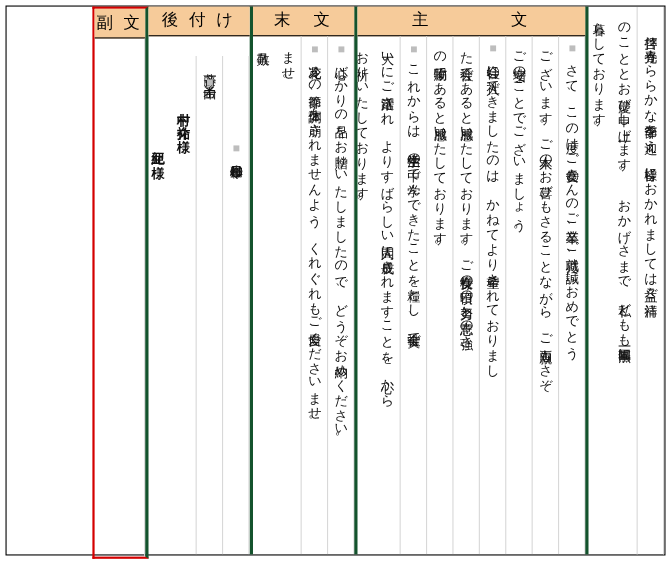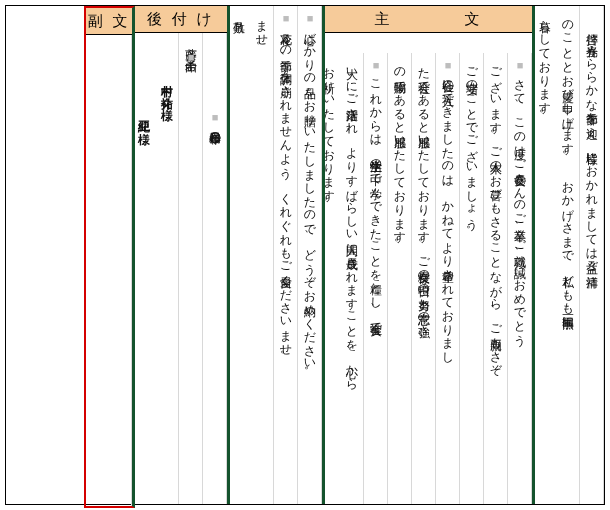--- a/index.html
+++ b/index.html
@@ -58,45 +58,46 @@
 <body>
 
 <div class="frame" id="frame">
     <div class="section" style="width: 69px;">
       <div class="body">
         <div class="col"><span class="txt">　拝啓　春光うららかな季節を迎え、皆様におかれましては益々ご清祥</span></div>
         <div class="col"><span class="txt">のこととお慶び申し上げます。　おかげさまで、私どもも一同無事に</span></div>
         <div class="col lastInSec"><span class="txt">暮らしております。</span></div>
       </div>
     </div>
-    <div class="section" style="width: 207px; gap: 20px;">
+    <div class="section" style="width: 207px;">
       <div class="head">主　　　　文</div>
       <div class="body">
         <div class="col"><span class="txt"><span class="sq">■</span>さて、この度はご長女〇〇さんのご卒業、ご就職、誠におめでとう</span></div>
         <div class="col"><span class="txt">ございます。ご本人のお喜びもさることながら、ご両親もさぞ</span></div>
         <div class="col"><span class="txt">ご安堵のことでございましょう。</span></div>
         <div class="col"><span class="txt"><span class="sq">■</span>〇〇会社に入社できましたのは、かねてより希望されておりまし</span></div>
         <div class="col"><span class="txt">た会社であると感服いたしております。ご長女様の日頃の努力と意志の強さ</span></div>
         <div class="col"><span class="txt">の賜物であると感服いたしております。</span></div>
         <div class="col"><span class="txt"><span class="sq">■</span>これからは、学生生活の中で学んできたことを糧とし、実社会で</span></div>
         <div class="col"><span class="txt">大いにご活躍され、よりすばらしい人間に成長されますことを、心から</span></div>
         <div class="col lastInSec"><span class="txt">お祈りいたしております。</span></div>
       </div>
     </div>
     <div class="section" style="width: 92px;">
+      <div class="head">末　文</div>
       <div class="body">
         <div class="col"><span class="txt"><span class="sq">■</span>心ばかりの品をお贈りいたしましたので、どうぞお納めください。</span></div>
         <div class="col"><span class="txt"><span class="sq">■</span>花冷えの季節、体調を崩されませんよう、くれぐれもご自愛くださいませ。</span></div>
         <div class="col"><span class="txt">ませ。</span></div>
         <div class="col lastInSec bottom">
           <span class="txt">敬具</span>
         </div>
       </div>
     </div>
-    <div class="section" style="width: 92px;">
+    <div class="section" style="width: 92px; gap: 18px;">
       <div class="head">後 付 け</div>
       <div class="body">
         <div class="col" style="padding-top: 78px;"><span class="txt"><span class="sq">■</span>令和〇年〇月〇日</span></div>
         <div class="col bottom">
           <span class="txt">斉藤　由希子<span class="sq">■</span></span>
         </div>
         <div class="col" style="font-weight: 600; padding-top: 42px;"><span class="txt">中村　祐介　様</span></div>
         <div class="col lastInSec" style="font-weight: 600; padding-top: 42px;"><span class="txt">　　　亜紀　様</span></div>
       </div>
     </div>

